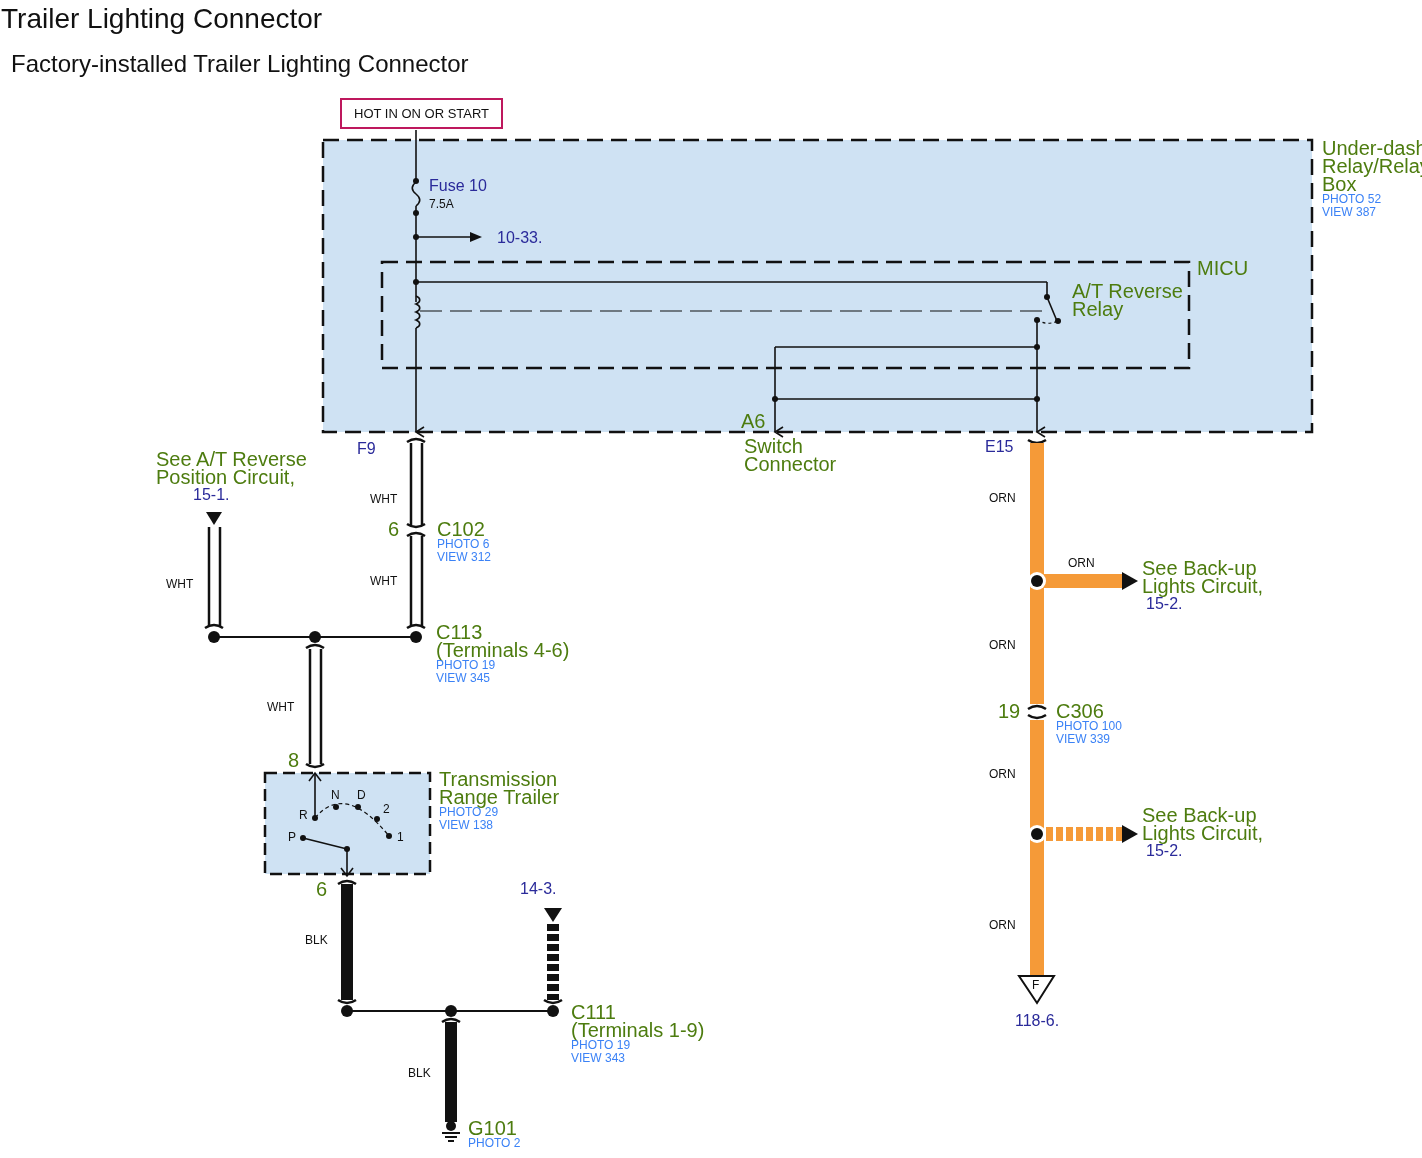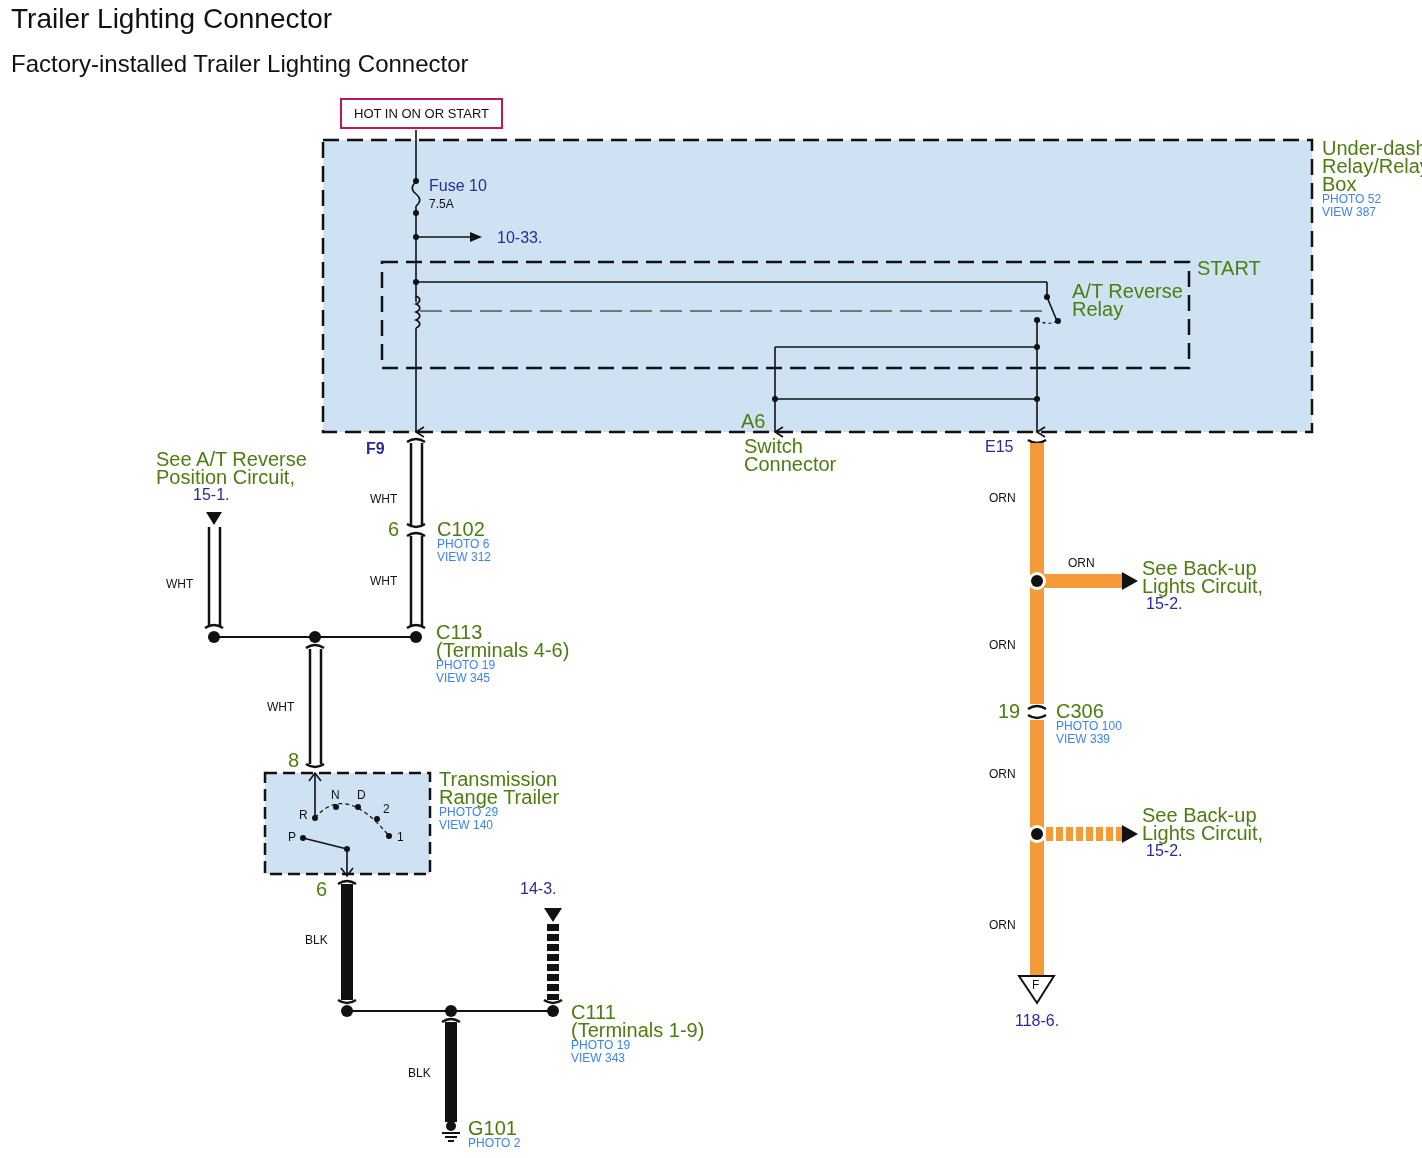--- a/index.html
+++ b/index.html
@@ -155,44 +155,44 @@
   </g>
 
   <line x1="1046" y1="834" x2="1122" y2="834" stroke="#f59a38" stroke-width="14" stroke-dasharray="7,3"></line>
   <path d="M1122,825 L1138,834 L1122,843 Z" fill="#111"></path>
   <circle cx="1037" cy="834" r="9" fill="#ffffff"></circle>
   <circle cx="1037" cy="834" r="6" fill="#111"></circle>
 
   <path d="M1019,976 L1054,976 L1037,1003 Z" fill="#ffffff" stroke="#111" stroke-width="2"></path>
 </svg>
 
-<div class="abs title" style="left:11px; top:3px;text-align:center;">Trailer Lighting Connector</div>
+<div class="abs title" style="left:1px; top:3px;text-align:center;">Trailer Lighting Connector</div>
 <div class="abs subtitle" style="left:11px; top:50px;">Factory-installed Trailer Lighting Connector</div>
 
 <div class="abs hot-box" style="left:340px; top:98px;">HOT IN ON OR START</div>
 
 <div class="abs" style="left:1322px; top:139px;">
   <div class="lbl">Under-dash</div>
   <div class="lbl">Relay/Relay</div>
   <div class="lbl">Box</div>
   <div class="ref">PHOTO 52</div>
   <div class="ref">VIEW 387</div>
 </div>
 
 <div class="abs blue16" style="left:429px; top:177px;">Fuse 10</div>
 <div class="abs sm" style="left:429px; top:197px;">7.5A</div>
 <div class="abs blue16" style="left:497px; top:229px;">10-33.</div>
 
-<div class="abs lbl" style="left:1197px; top:259px;">START</div>
+<div class="abs lbl" style="left:1197px; top:259px;">MICU</div>
 <div class="abs" style="left:1072px; top:282px;">
   <div class="lbl">A/T Reverse</div>
   <div class="lbl">Relay</div>
 </div>
 
-<div class="abs blue16" style="left:366px; top:440px;font-weight:bold;">F9</div>
+<div class="abs blue16" style="left:357px; top:440px;">F9</div>
 <div class="abs lbl" style="left:741px; top:412px;">A6</div>
 <div class="abs" style="left:744px; top:437px;">
   <div class="lbl">Switch</div>
   <div class="lbl">Connector</div>
 </div>
 <div class="abs blue16" style="left:985px; top:438px;">E15</div>
 
 <div class="abs sm" style="left:370px; top:492px;">WHT</div>
 <div class="abs lbl" style="left:388px; top:520px;">6</div>
 <div class="abs" style="left:437px; top:520px;">
@@ -214,21 +214,21 @@
   <div class="blue16" style="padding-left:37px;">15-1.</div>
 </div>
 <div class="abs sm" style="left:166px; top:577px;">WHT</div>
 <div class="abs sm" style="left:267px; top:700px;">WHT</div>
 
 <div class="abs lbl" style="left:288px; top:751px;">8</div>
 <div class="abs" style="left:439px; top:770px;">
   <div class="lbl">Transmission</div>
   <div class="lbl">Range Trailer</div>
   <div class="ref">PHOTO 29</div>
-  <div class="ref">VIEW 140</div>
+  <div class="ref">VIEW 138</div>
 </div>
 <div class="abs sm" style="left:288px; top:830px;">P</div>
 <div class="abs sm" style="left:299px; top:808px;">R</div>
 <div class="abs sm" style="left:331px; top:788px;">N</div>
 <div class="abs sm" style="left:357px; top:788px;">D</div>
 <div class="abs sm" style="left:383px; top:802px;">2</div>
 <div class="abs sm" style="left:397px; top:830px;">1</div>
 <div class="abs lbl" style="left:316px; top:880px;">6</div>
 
 <div class="abs sm" style="left:305px; top:933px;">BLK</div>

